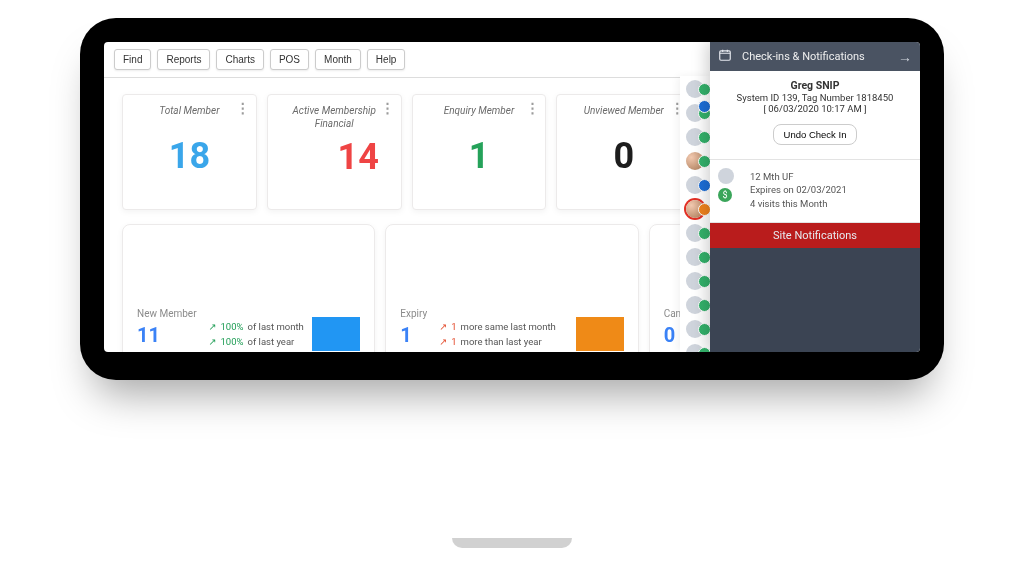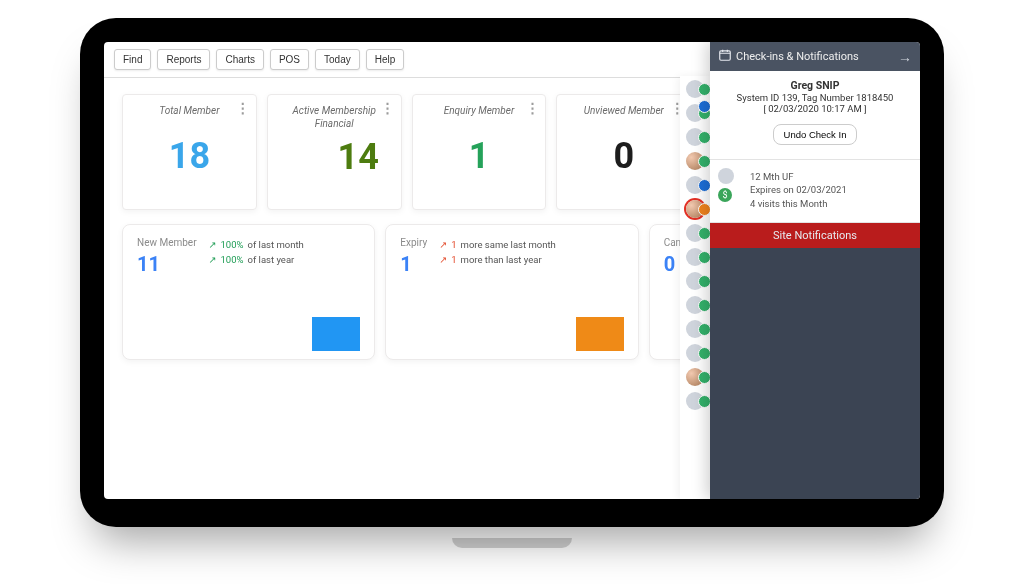--- a/index.html
+++ b/index.html
@@ -1,19 +1,19 @@
 <!DOCTYPE html>
 <html><head>
 <meta charset="utf-8">
 <style>
   html,body{margin:0;padding:0;background:#fff;font-family:-apple-system,BlinkMacSystemFont,"Segoe UI",Roboto,Arial,sans-serif;font-size:12px;color:#333;}
   .stage{width:1024px;height:584px;position:relative;overflow:hidden;}
   
   .laptop{
-    position:absolute;left:80px;top:18px;width:864px;height:509px;
+    position:absolute;left:80px;top:18px;width:864px;height:362px;
     background:#000;border-radius:36px;
     box-shadow:0 28px 40px -14px rgba(0,0,0,.35);
   }
   .bezel{
     position:absolute;inset:14px;border-radius:22px;background:#000;
   }
   .screen{
     position:absolute;inset:24px 24px 28px 24px;background:#fff;border-radius:4px;
     overflow:hidden;
   }
@@ -46,30 +46,30 @@
   .board{flex:1;padding:16px 18px;overflow:hidden;}
   .cards-row{display:flex;gap:10px;}
   .stat-card{
     flex:1 1 0;background:#fff;border:1px solid #eceaea;border-radius:4px;padding:10px 12px 14px;
     box-shadow:0 2px 6px rgba(0,0,0,.05);position:relative;min-height:90px;display:flex;flex-direction:column;align-items:center;
   }
   .stat-label{font-size:10px;color:#6b6b6b;text-align:center;line-height:1.25;min-height:24px;font-style:italic;}
   .stat-value{font-size:36px;font-weight:700;margin-top:6px;}
   .kebab{position:absolute;right:6px;top:6px;color:#9c9c9c;font-size:14px;line-height:1;cursor:pointer;font-weight:bold;}
   .st-blue{color:#3aa6ea;}
-  .st-orange{color:#4d7c0f;margin-left:48px;}
+  .st-orange{color:#ef4444;margin-left:48px;}
   .st-green{color:#25a25a;}
   .st-dark{color:#1d1d1d;}
   .st-purple{color:#6f4fc2;}
 
   .wide-row{display:flex;gap:10px;margin-top:14px;}
   .wide-card{
     flex:1;background:#fff;border:1px solid #eceaea;border-radius:8px;padding:12px 14px 12px;
     box-shadow:0 2px 6px rgba(0,0,0,.05);position:relative;min-height:110px;
-    display:flex;gap:12px;
+    display:flex;gap:12px;align-items:flex-end;
   }
   .wc-left{display:flex;flex-direction:column;}
   .wc-title{font-size:10px;color:#8b8b8b;margin-bottom:4px;}
   .wc-big{font-size:20px;font-weight:700;color:#3b82f6;}
   .wc-trends{font-size:9.5px;color:#555;display:flex;flex-direction:column;gap:4px;margin-top:2px;}
   .trend{display:flex;align-items:center;gap:4px;white-space:nowrap;}
   .up{color:#1f9d55;}
   .down{color:#e34a2b;}
   .bar-wrap{position:absolute;right:14px;bottom:8px;width:48px;height:34px;}
   .bar{width:100%;height:100%;}
@@ -78,21 +78,21 @@
   .bar.red{background:#d33a2c;}
 
   
   .side-panel{
     position:absolute;top:0;right:0;bottom:0;width:210px;
     display:flex;flex-direction:column;background:transparent;
     box-shadow:-4px 0 14px rgba(0,0,0,.18);
   }
   .sp-head{
     background:#4a5362;color:#eee;padding:6px 8px;font-size:11px;
-    display:flex;align-items:center;gap:4px;
+    display:flex;align-items:center;gap:10px;
   }
   .sp-head .arrow{margin-left:auto;color:#cfd4dc;font-size:14px;cursor:pointer;}
   .sp-detail{
     background:#fff;padding:8px 4px 10px;text-align:center;font-size:9.5px;color:#333;border-bottom:1px solid #e3e3e3;
   }
   .sp-detail b{font-weight:700;font-size:10.5px;}
   .undo{
     margin:10px auto 4px;display:block;border:1px solid #ccc;background:#fff;border-radius:8px;
     padding:4px 10px;font-size:9.5px;cursor:pointer;
   }
@@ -130,21 +130,21 @@
   <div class="laptop">
     <div class="bezel"></div>
     <div class="screen">
       <div class="app">
 
         <div class="topbar">
           <button class="tab-btn">Find</button>
           <button class="tab-btn">Reports</button>
           <button class="tab-btn">Charts</button>
           <button class="tab-btn">POS</button>
-          <button class="tab-btn">Today</button>
+          <button class="tab-btn">Month</button>
           <button class="tab-btn">Help</button>
           <div class="topbar-spacer"></div>
           <div class="brand">
             <span class="brand-icon"></span>
             <div>
               <div>YOUR CLUB</div>
               <div style="font-size:6px;font-weight:500;letter-spacing:1px;color:#888">CUSTOM BRANDED</div>
             </div>
           </div>
         </div>
@@ -315,21 +315,21 @@
                   <path d="M3 9h18M8 3v4M16 3v4"></path>
                 </svg>
             </span>
             <span>Check-ins &amp; Notifications</span>
             <span class="arrow">→</span>
           </div>
 
           <div class="sp-detail">
             <b>Greg SNIP</b><br>
             <span>System ID 139, Tag Number 1818450</span><br>
-            <span>[ 02/03/2020 10:17 AM ]</span>
+            <span>[ 06/03/2020 10:17 AM ]</span>
             <button class="undo">Undo Check In</button>
           </div>
 
           <div class="sp-membership">
             <span class="avatar"></span>
             <span class="dollar">$</span>
             <div>12 Mth UF</div>
             <div>Expires on 02/03/2021</div>
             <div>4 visits this Month</div>
           </div>

